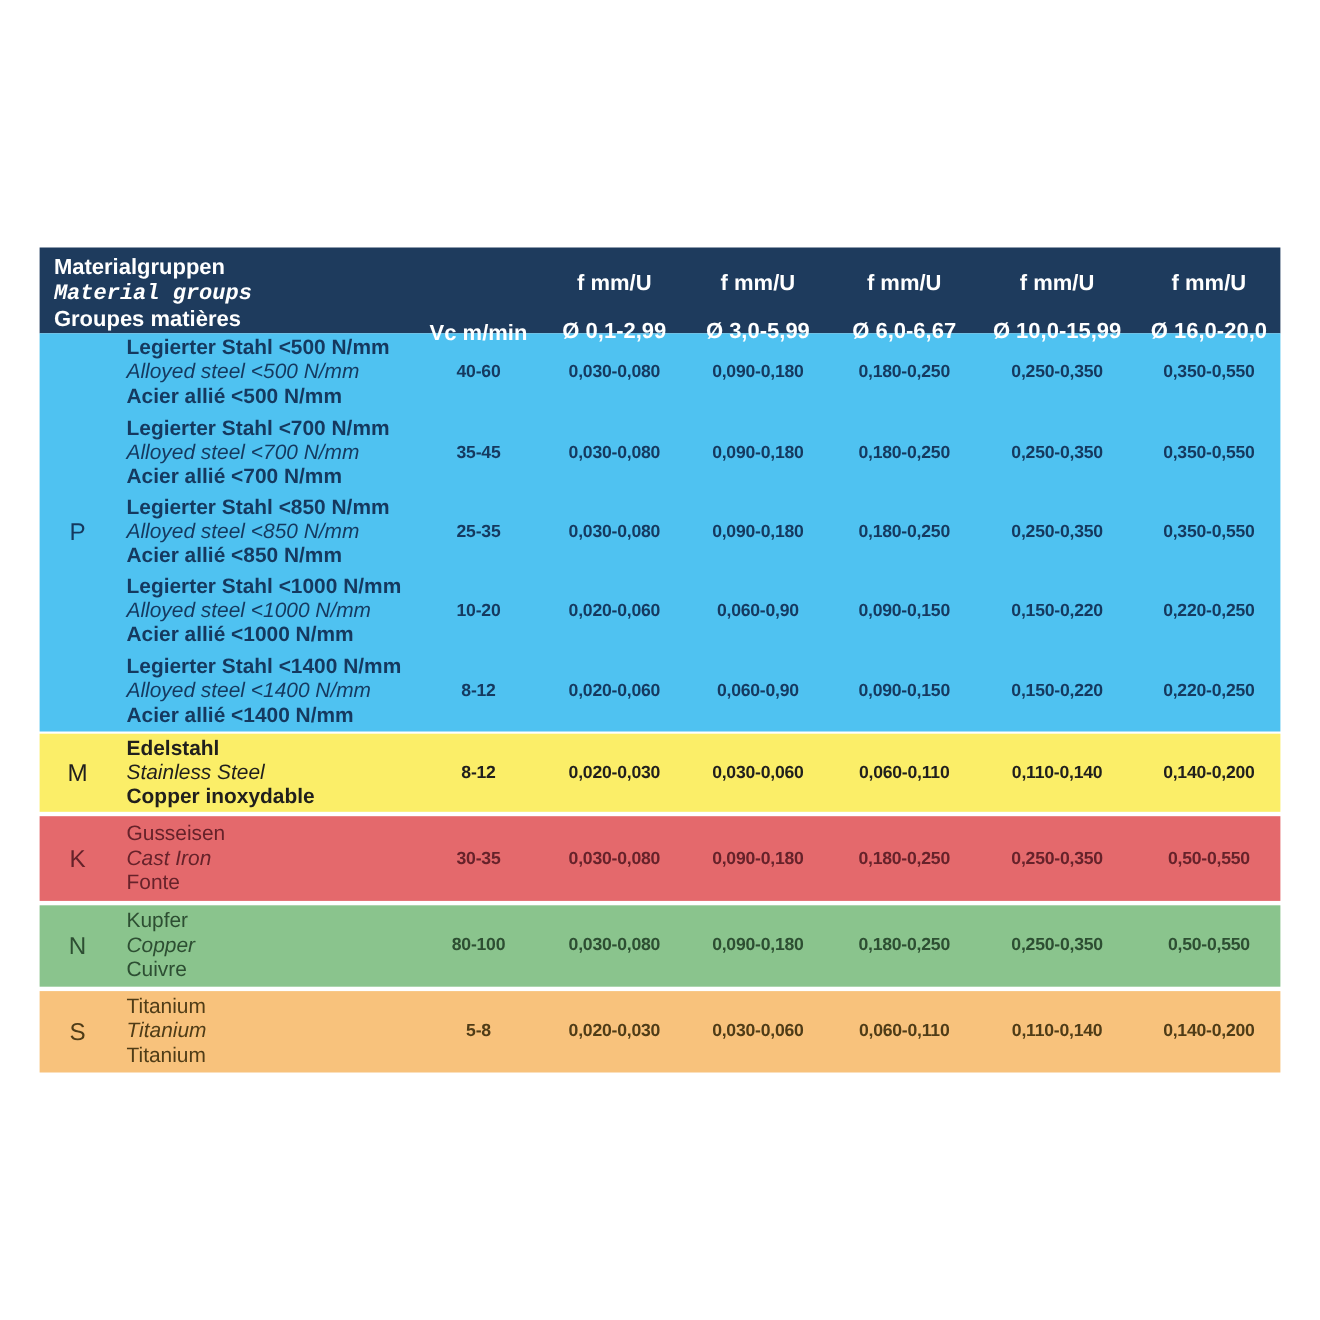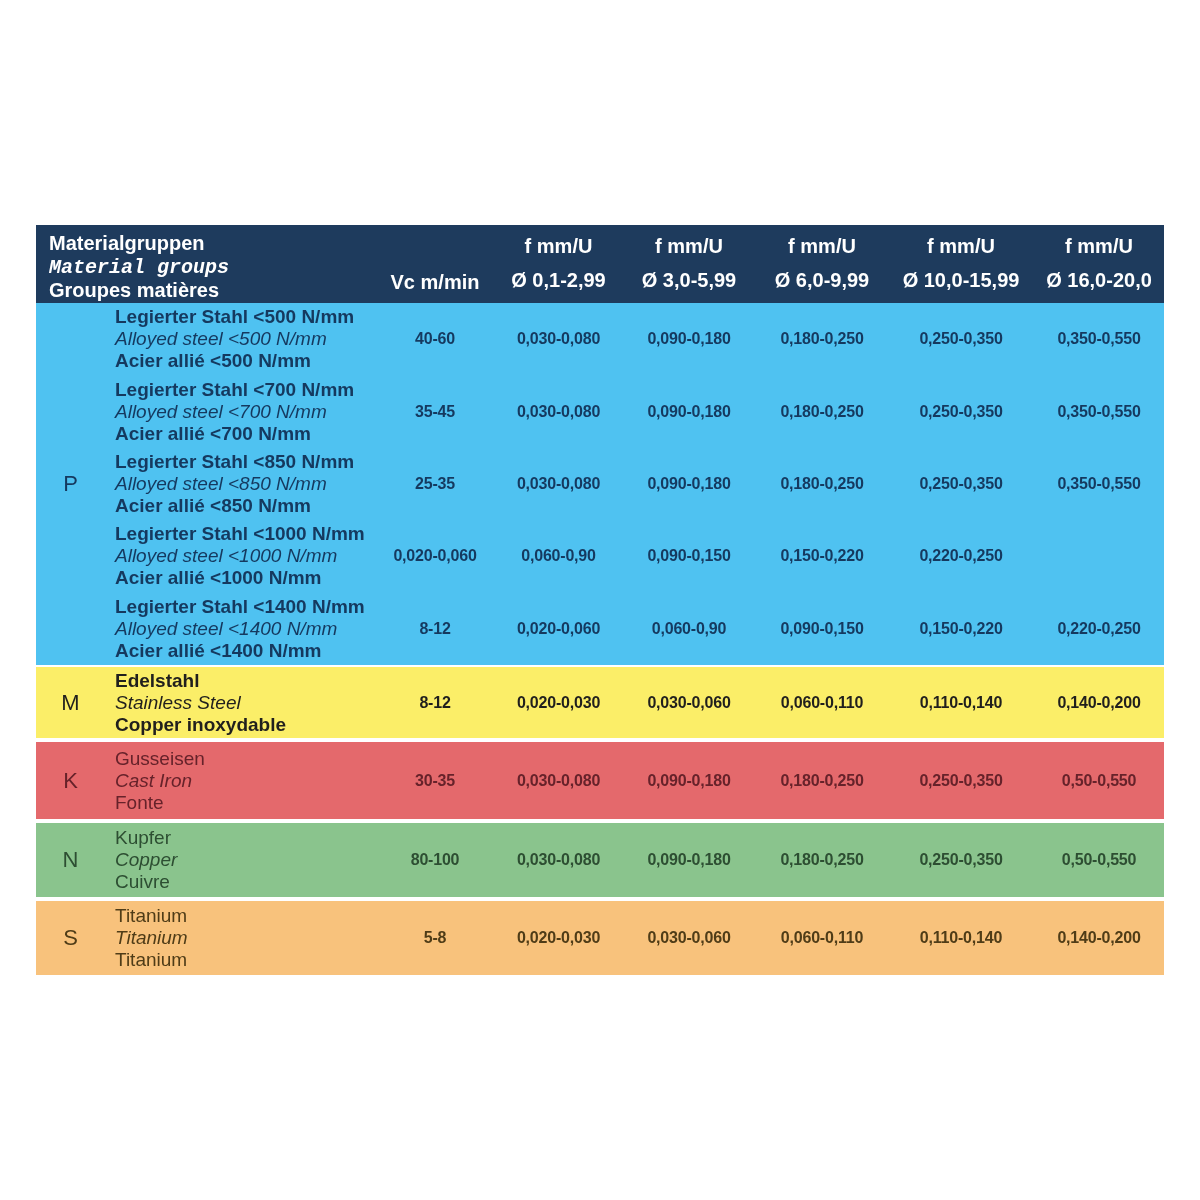--- a/index.html
+++ b/index.html
@@ -8,21 +8,21 @@
   .tbl { position:absolute; left:36px; top:225px; width:1128px; }
 
   
   .hdr { display:grid; grid-template-columns:339px 120px 127px 134px 132px 146px 130px;
     height:78px; background:#1e3b5d; color:#ffffff; }
   .h-left { padding:7px 0 0 13px; font-size:20px; font-weight:bold; line-height:23.5px; }
   .h-left .it { font-style:italic;font-family:Liberation Mono, monospace; }
   .h-vc { display:flex; align-items:flex-end; justify-content:center;
     padding-bottom:9px; font-size:20px; font-weight:bold; }
   .h-f { display:flex; flex-direction:column; align-items:center;
-    justify-content:space-between; padding:10px 0 11px; font-size:20px; font-weight:bold; }
+    justify-content:space-between; padding:22px 0 11px; font-size:20px; font-weight:bold;gap:20px; }
 
   
   .sec { display:flex; }
   .letter { width:69px; display:flex; align-items:center; justify-content:center;
     font-size:22px; }
   .rows { flex:1; display:flex; flex-direction:column;align-items:flex-end; }
   .row { display:grid; grid-template-columns:270px 120px 127px 134px 132px 146px 130px;
     flex:1; }
   .names { display:flex; flex-direction:column; justify-content:center;
     padding-left:10px; font-size:19px; line-height:22px; }
@@ -52,21 +52,21 @@
     <div class="h-f">
       <span>f mm/U</span>
       <span>Ø 0,1-2,99</span>
     </div>
     <div class="h-f">
       <span>f mm/U</span>
       <span>Ø 3,0-5,99</span>
     </div>
     <div class="h-f">
       <span>f mm/U</span>
-      <span>Ø 6,0-9,99</span>
+      <span>Ø 6,0-6,67</span>
     </div>
     <div class="h-f">
       <span>f mm/U</span>
       <span>Ø 10,0-15,99</span>
     </div>
     <div class="h-f">
       <span>f mm/U</span>
       <span>Ø 16,0-20,0</span>
     </div>
   </div>
@@ -116,20 +116,21 @@
         <div class="val">0,250-0,350</div>
         <div class="val">0,350-0,550</div>
       </div>
 
       <div class="row">
         <div class="names heavy">
           <div class="n1">Legierter Stahl &lt;1000 N/mm</div>
           <div class="n2">Alloyed steel &lt;1000 N/mm</div>
           <div class="n3">Acier allié &lt;1000 N/mm</div>
         </div>
+        <div class="val">10-20</div>
         <div class="val">0,020-0,060</div>
         <div class="val">0,060-0,90</div>
         <div class="val">0,090-0,150</div>
         <div class="val">0,150-0,220</div>
         <div class="val">0,220-0,250</div>
       </div>
 
       <div class="row">
         <div class="names heavy">
           <div class="n1">Legierter Stahl &lt;1400 N/mm</div>

